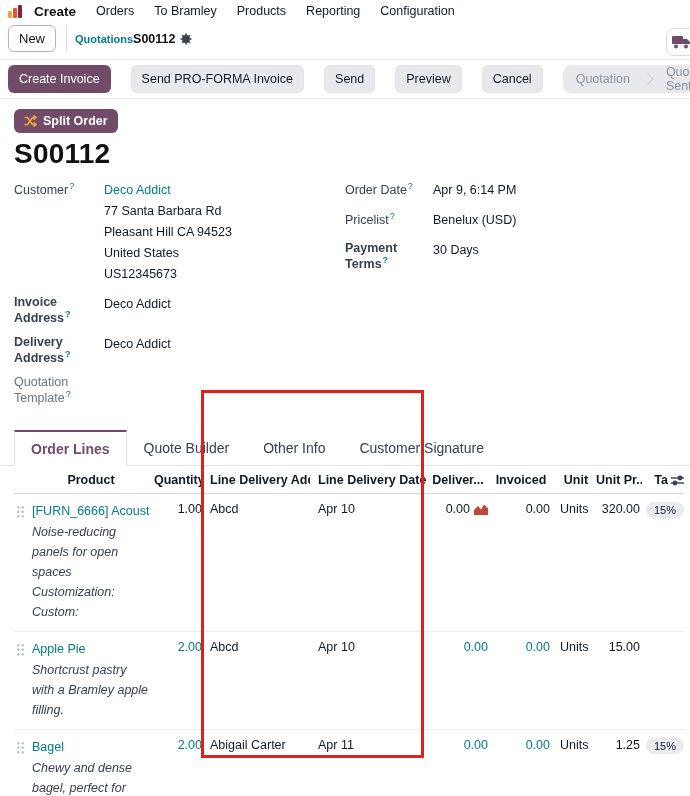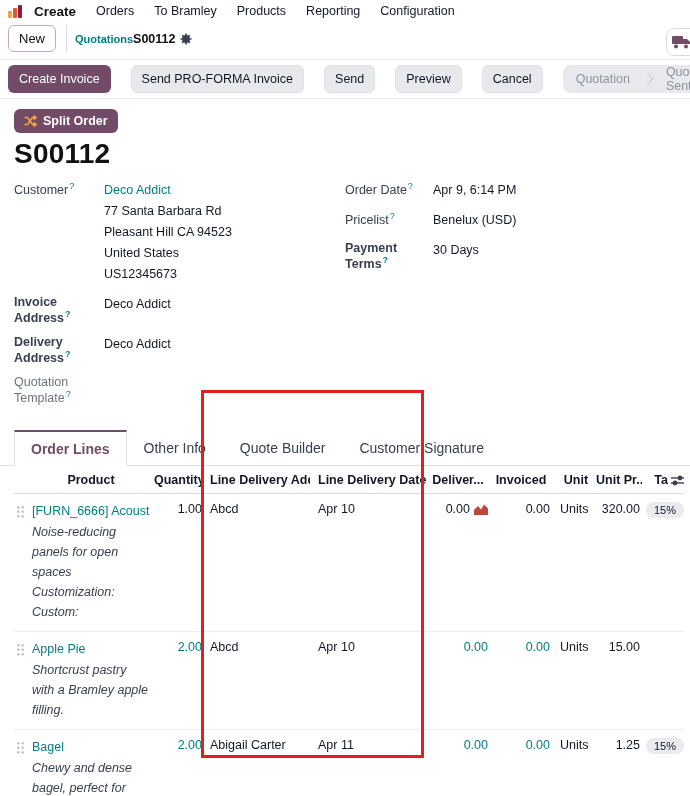--- a/index.html
+++ b/index.html
@@ -215,22 +215,22 @@
       <div class="frow">
         <span class="flabel bold"><span>Payment Terms</span><span class="q">?</span></span>
         <span class="fvalue">30 Days</span>
       </div>
     </div>
   </div>
 
   
   <div class="tabs">
     <span class="tab active">Order Lines</span>
+    <span class="tab">Quote Builder</span>
     <span class="tab">Other Info</span>
-    <span class="tab">Quote Builder</span>
     <span class="tab">Customer Signature</span>
   </div>
 
   
   <table class="lines">
     <thead>
       <tr>
         <th class="c-handle"></th>
         <th class="c-product">Product</th>
         <th class="c-qty num">Quantity</th>

